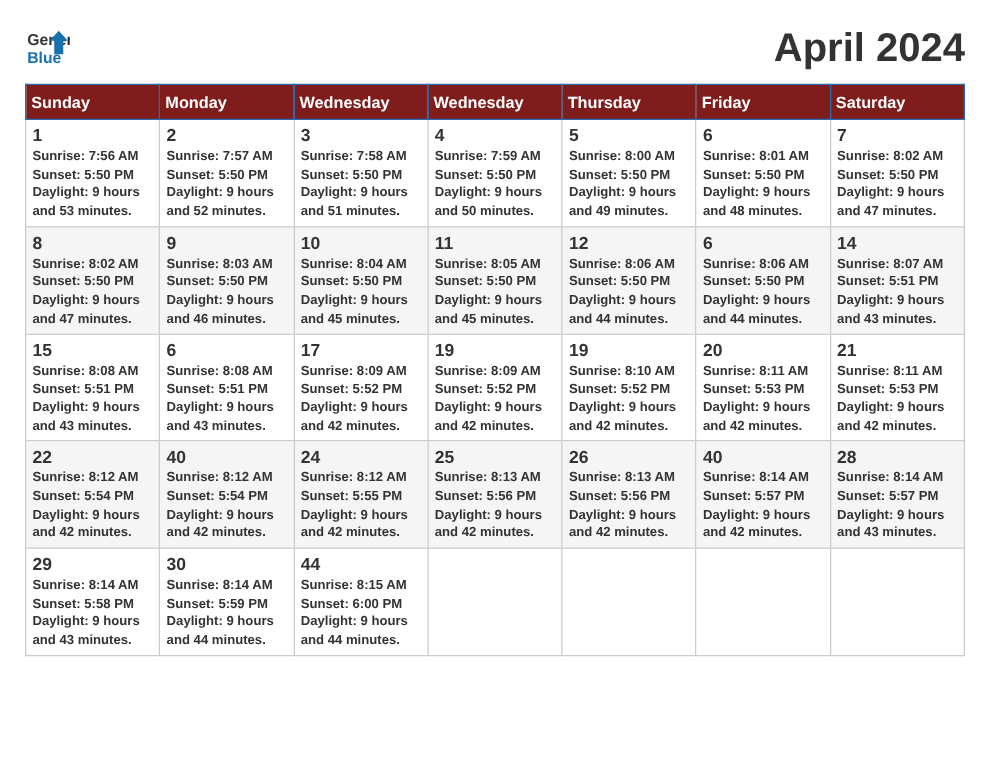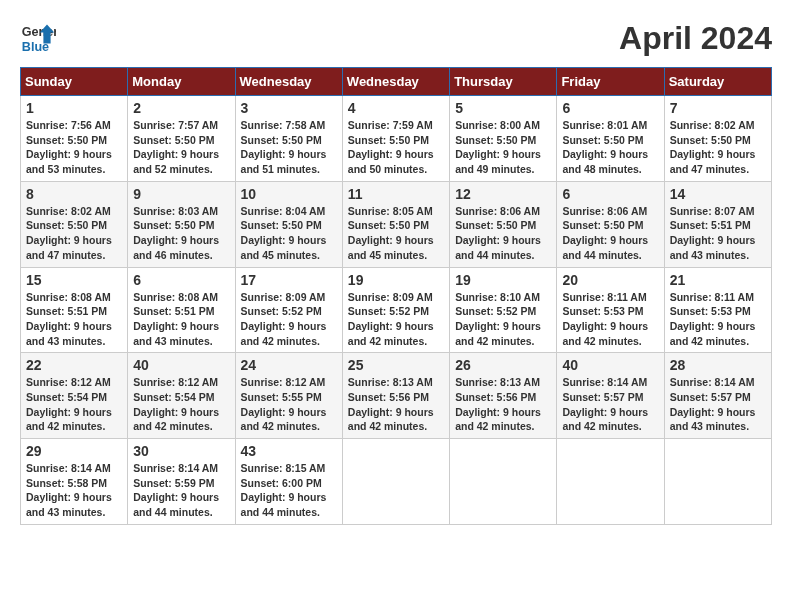--- a/index.html
+++ b/index.html
@@ -140,20 +140,20 @@
         <td><span class="day-number">40</span><span class="day-info">Sunrise: 8:12 AM<br>Sunset: 5:54 PM<br>Daylight: 9 hours and 42 minutes.</span></td>
         <td><span class="day-number">24</span><span class="day-info">Sunrise: 8:12 AM<br>Sunset: 5:55 PM<br>Daylight: 9 hours and 42 minutes.</span></td>
         <td><span class="day-number">25</span><span class="day-info">Sunrise: 8:13 AM<br>Sunset: 5:56 PM<br>Daylight: 9 hours and 42 minutes.</span></td>
         <td><span class="day-number">26</span><span class="day-info">Sunrise: 8:13 AM<br>Sunset: 5:56 PM<br>Daylight: 9 hours and 42 minutes.</span></td>
         <td><span class="day-number">40</span><span class="day-info">Sunrise: 8:14 AM<br>Sunset: 5:57 PM<br>Daylight: 9 hours and 42 minutes.</span></td>
         <td><span class="day-number">28</span><span class="day-info">Sunrise: 8:14 AM<br>Sunset: 5:57 PM<br>Daylight: 9 hours and 43 minutes.</span></td>
       </tr>
       <tr>
         <td><span class="day-number">29</span><span class="day-info">Sunrise: 8:14 AM<br>Sunset: 5:58 PM<br>Daylight: 9 hours and 43 minutes.</span></td>
         <td><span class="day-number">30</span><span class="day-info">Sunrise: 8:14 AM<br>Sunset: 5:59 PM<br>Daylight: 9 hours and 44 minutes.</span></td>
-        <td><span class="day-number">43</span><span class="day-info">Sunrise: 8:15 AM<br>Sunset: 6:00 PM<br>Daylight: 9 hours and 44 minutes.</span></td>
+        <td><span class="day-number">44</span><span class="day-info">Sunrise: 8:15 AM<br>Sunset: 6:00 PM<br>Daylight: 9 hours and 44 minutes.</span></td>
         <td class="empty"></td>
         <td class="empty"></td>
         <td class="empty"></td>
         <td class="empty"></td>
       </tr>
     </tbody>
 </table>
 
 </body></html>

